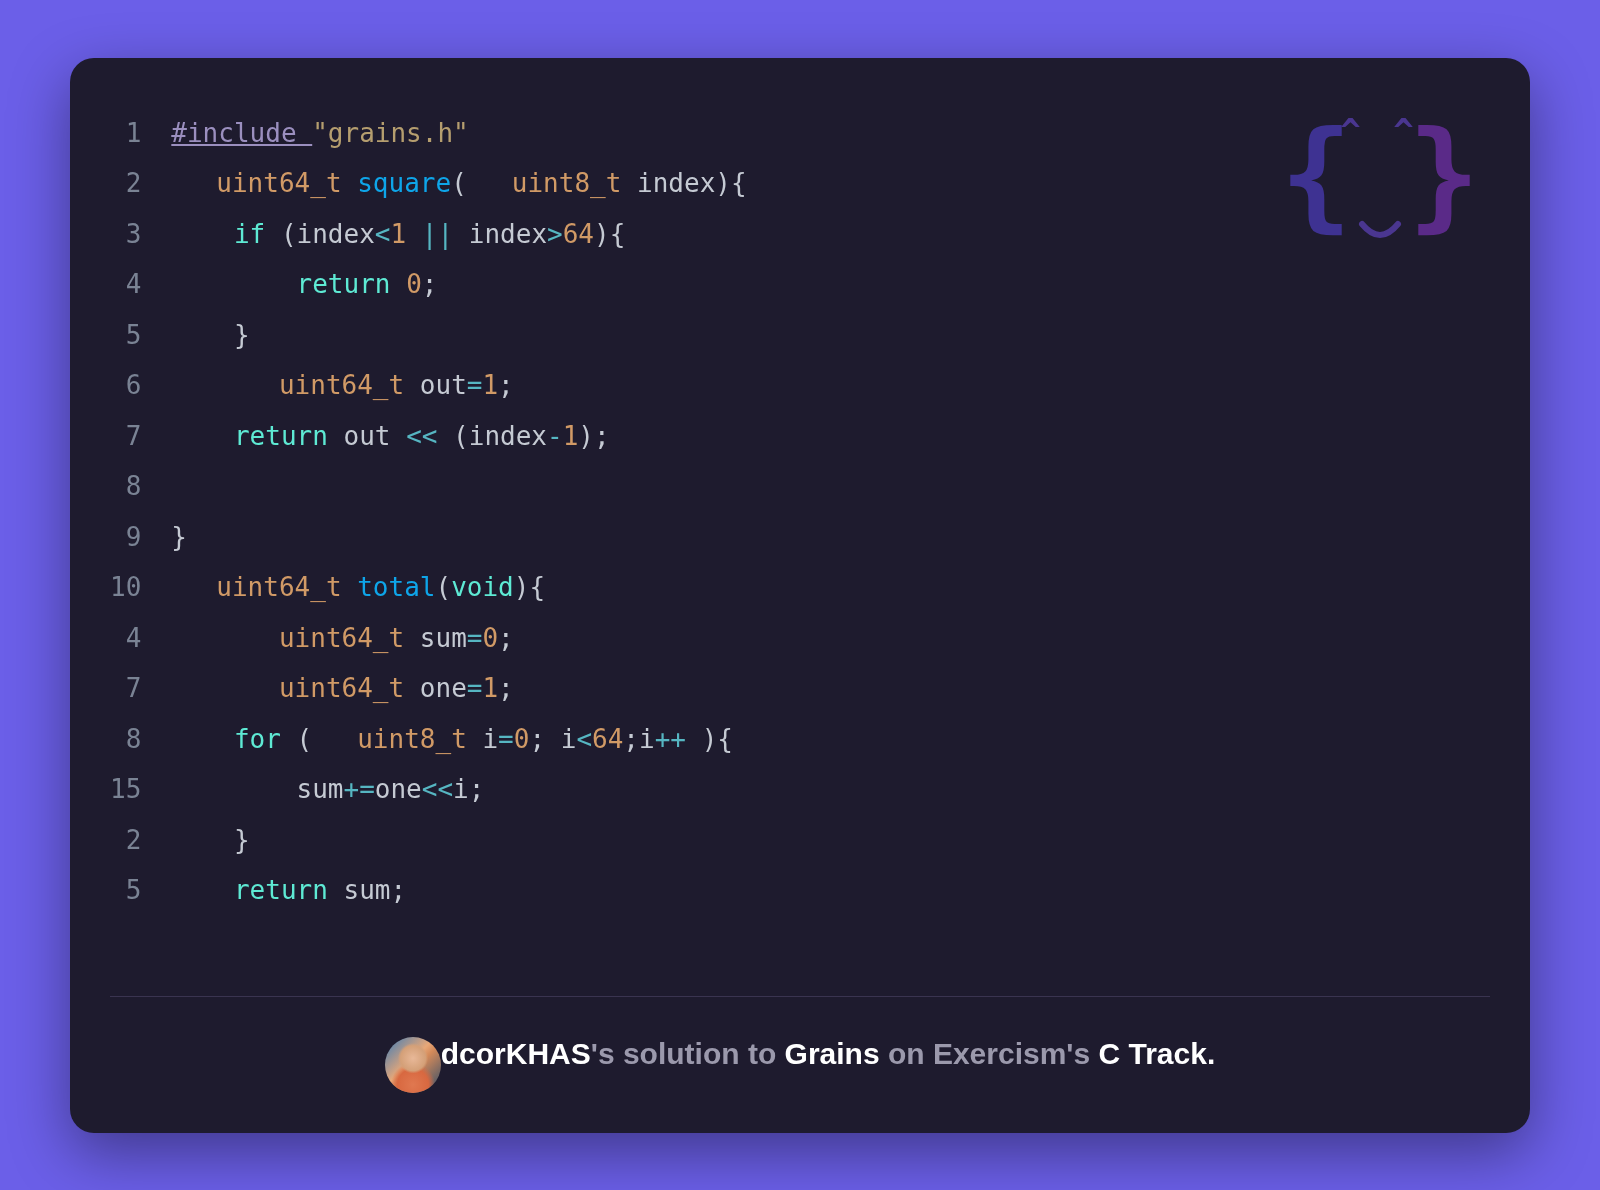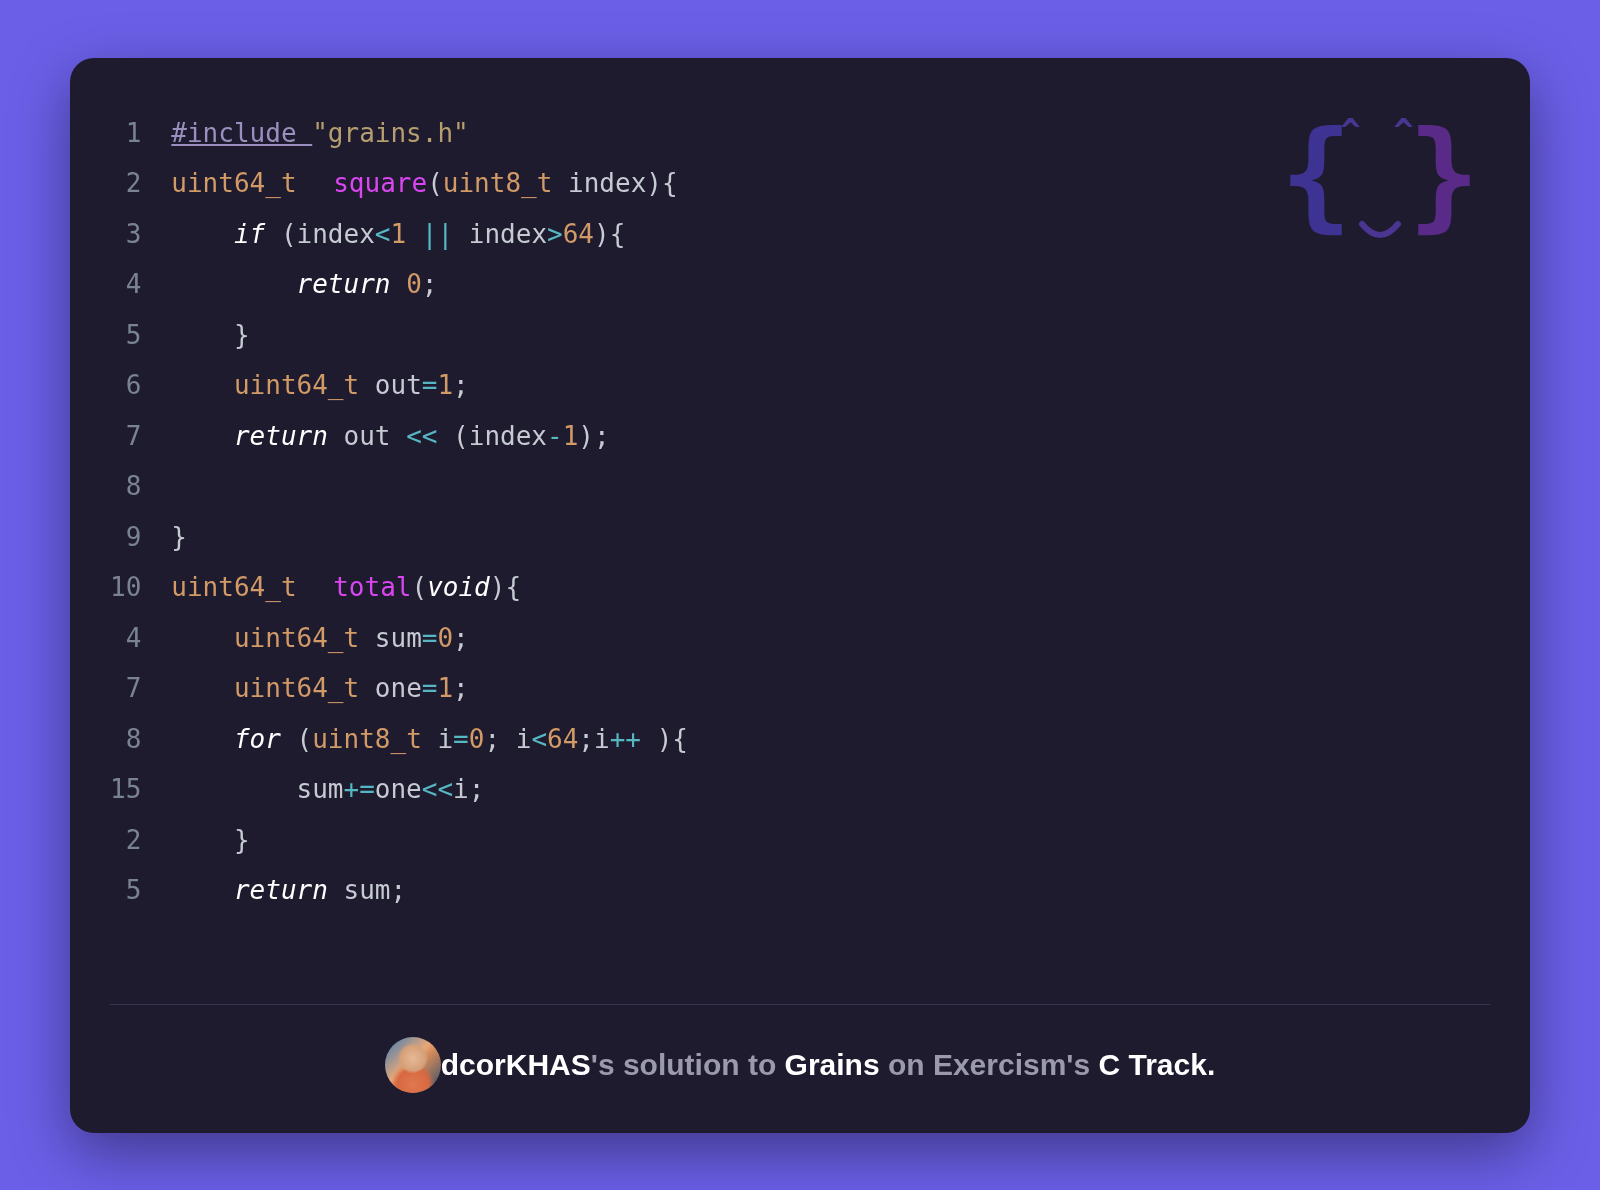--- a/index.html
+++ b/index.html
@@ -40,30 +40,30 @@
     flex:1; display:flex; font-family:Menlo,Consolas,monospace;
     font-size:26px; line-height:50.5px;
     overflow:hidden;
   }
   .gutter { text-align:right; color:#7A8394; padding-right:30px; min-width:56px; }
   .gutter div { height:50.5px; }
   .code { flex:1; white-space:pre; color:#C5CAD3; }
   .code div { height:50.5px; }
   .tok-pre   { color:#9B8FBF;text-decoration:underline; }   
   .tok-str   { color:#B59E6F; }   
-  .tok-type  { color:#D19A66; }   
-  .tok-func  { color:#d946ef;margin-left:21px; }   
-  .tok-key   { color:#ffffff;font-style:italic; }   
+  .tok-type  { color:#D19A66;margin-left:45px; }   
+  .tok-func  { color:#0ea5e9; }   
+  .tok-key   { color:#5eead4; }   
   .tok-num   { color:#D19A66; }
   .tok-punc  { color:#C5CAD3; }
   .tok-op    { color:#56B6C2; }
   .footer {
     border-top:1px solid #3A3450;
-    padding-top:32px;
-    display:flex; align-items:center; justify-content:center;
+    padding-top:40px;
+    display:flex; justify-content:center;
     font-size:30px; font-weight:700; color:#E8E6F0;
   }
   .avatar {
     width:56px; height:56px; border-radius:50%;
     background:linear-gradient(135deg,#3a7ab8 0%,#e8a878 45%,#d48a5a 55%,#2a4a6a 100%);
     flex-shrink:0;
     position:relative;
     overflow:hidden;
   }
   .avatar::after{

